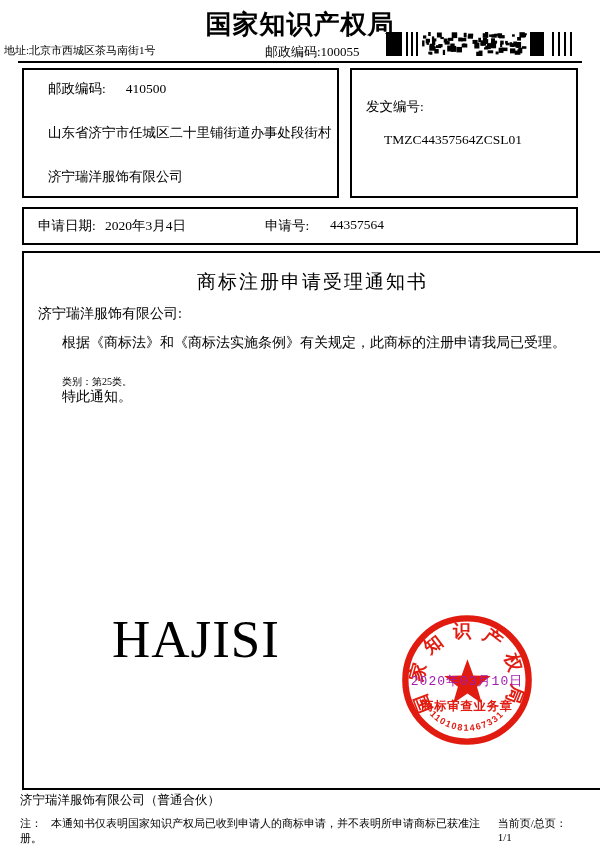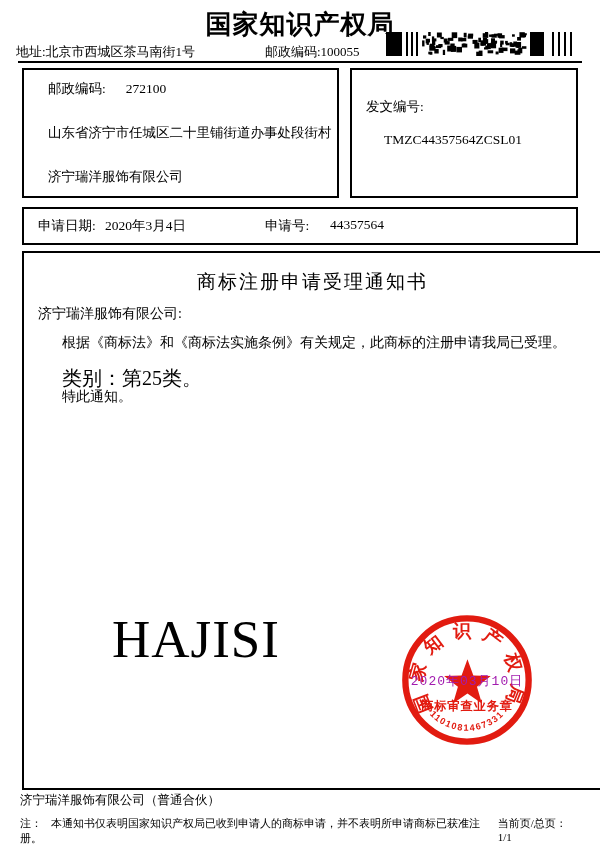--- a/index.html
+++ b/index.html
@@ -4,21 +4,21 @@
 <style>
   html,body{margin:0;padding:0;background:#f0f0f0;}
   .page{
     position:relative;width:600px;height:849px;background:#ffffff;
     font-family:"Liberation Serif","DejaVu Serif",serif;color:#000;
     overflow:hidden;margin:0 auto;
   }
   .abs{position:absolute;}
   
   .title{top:7px;left:0;width:100%;text-align:center;font-size:26px;font-weight:bold;letter-spacing:1px;}
-  .addr{top:43px;left:16px;font-size:13px;}
+  .addr{top:43px;left:4px;font-size:11px;}
   .hpost{top:43px;left:232px;font-size:13px;padding-left:33px;}
   .barcode{top:32px;left:386px;width:186px;height:24px;}
   .barcode rect{fill:#000;}
   .hrule{top:61px;left:18px;width:564px;height:2px;background:#000;}
   
   .box{border:2px solid #000;background:#fff;}
   .recipient{top:68px;left:22px;width:313px;height:126px;font-size:13.5px;}
   .r-l1{top:10px;left:24px;}
   .r-val{margin-left:20px;}
   .r-l2{top:54px;left:24px;}
@@ -29,21 +29,21 @@
   .appbar{top:207px;left:22px;width:552px;height:34px;font-size:13.5px;}
   .a-dl{top:8px;left:14px;}
   .a-dv{top:8px;left:81px;}
   .a-nl{top:8px;left:241px;}
   .a-nv{top:8px;left:306px;text-align:center;}
   
   .mainbox{top:251px;left:22px;width:552px;height:535px;padding-left:25px;}
   .ntitle{top:16px;left:0;width:100%;text-align:center;font-size:19px;letter-spacing:2px;}
   .nsal{top:52px;left:14px;font-size:14px;}
   .nbody{top:81px;left:38px;font-size:14px;white-space:nowrap;}
-  .ncat{top:112px;left:38px;font-size:20px;}
+  .ncat{top:122px;left:38px;font-size:10px;}
   .nclose{top:135px;left:38px;font-size:14px;}
   .trademark{top:360px;left:88px;font-size:53px;line-height:1;letter-spacing:1px;}
   
   .seal{top:359px;left:375px;width:136px;height:136px;}
   .seal svg{position:absolute;top:0;left:0;width:136px;height:136px;overflow:visible;}
   .seal text{font-family:"Liberation Sans","DejaVu Sans",sans-serif;font-weight:bold;}
   .sealdate{position:absolute;top:60px;left:-10px;width:156px;text-align:center;
     font-size:13px;letter-spacing:1px;color:#a21caf;font-family:Liberation Mono, monospace;}
   
   .agency{top:792px;left:20px;font-size:12.5px;}
@@ -155,21 +155,21 @@
     <rect x="166" y="0" width="2" height="24"></rect>
     <rect x="172" y="0" width="2" height="24"></rect>
     <rect x="178" y="0" width="2" height="24"></rect>
     <rect x="184" y="0" width="2" height="24"></rect>
   </svg>
 
   <div class="abs hrule"></div>
 
   <div class="abs box recipient">
     <div class="abs r-l1">
-      <span>邮政编码:</span><span class="r-val">272100</span>
+      <span>邮政编码:</span><span class="r-val">410500</span>
     </div>
     <div class="abs r-l2">山东省济宁市任城区二十里铺街道办事处段街村</div>
     <div class="abs r-l3">济宁瑞洋服饰有限公司</div>
   </div>
 
   <div class="abs box dispatch">
     <div class="abs d-label">发文编号:</div>
     <div class="abs d-value">TMZC44357564ZCSL01</div>
   </div>
 

